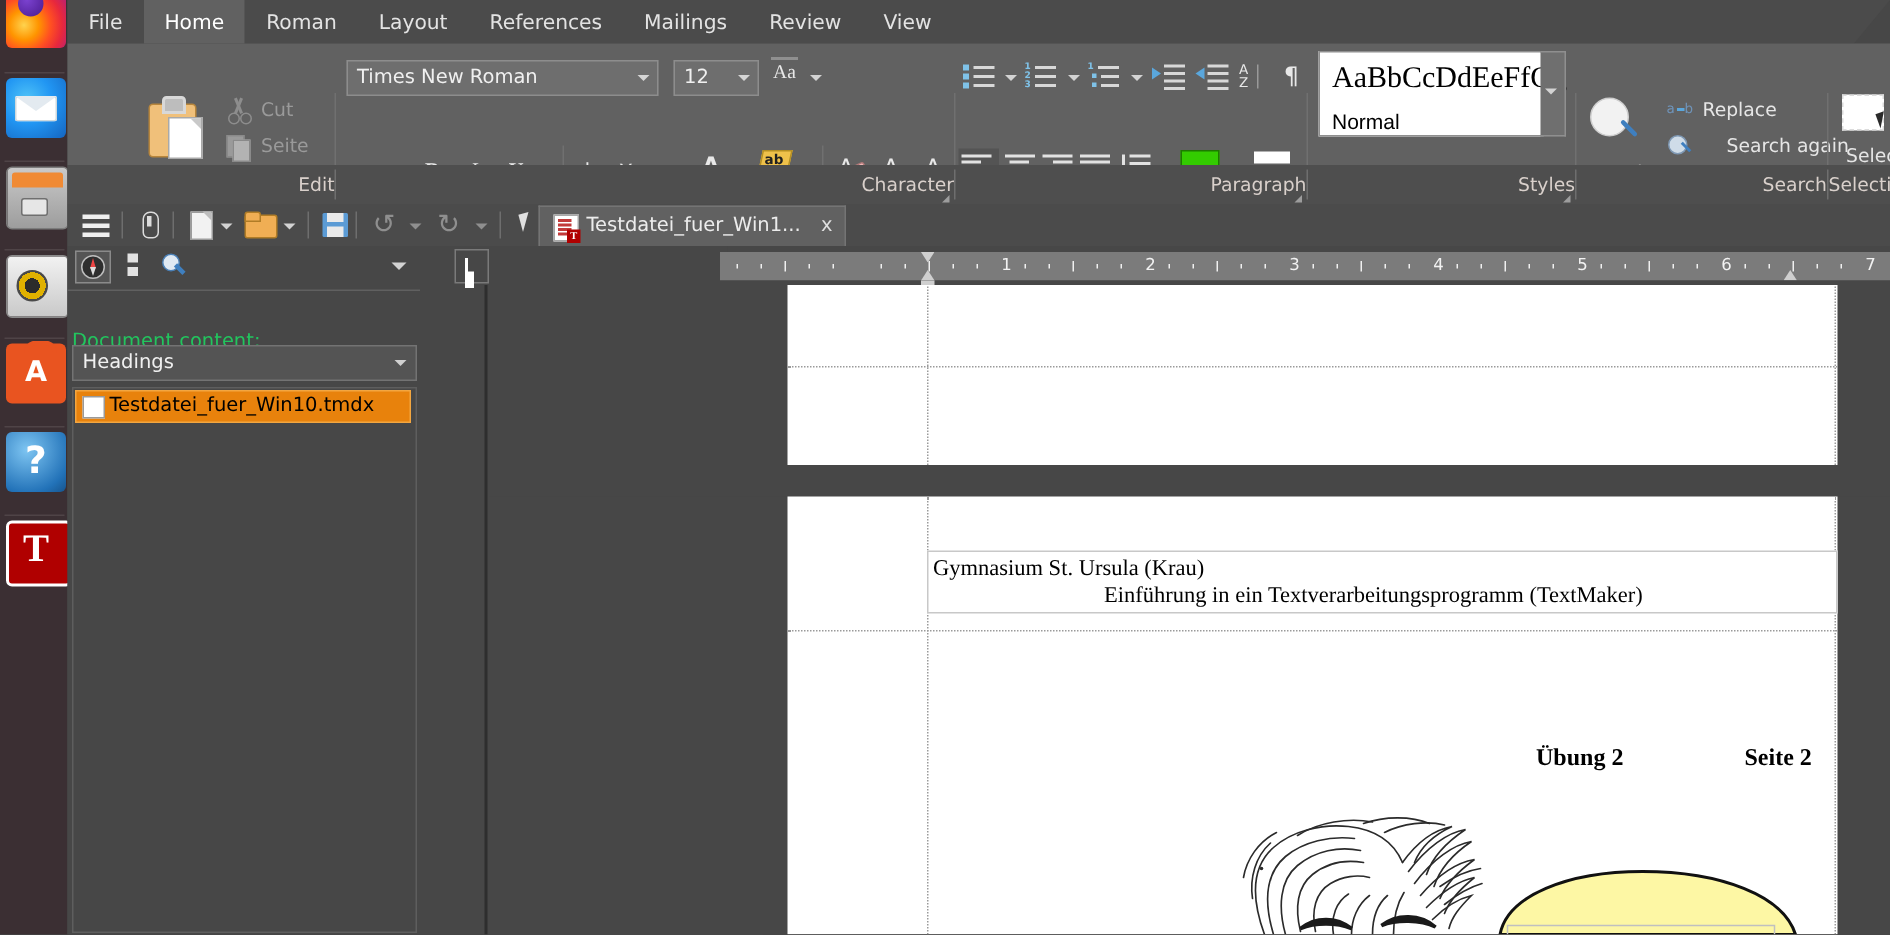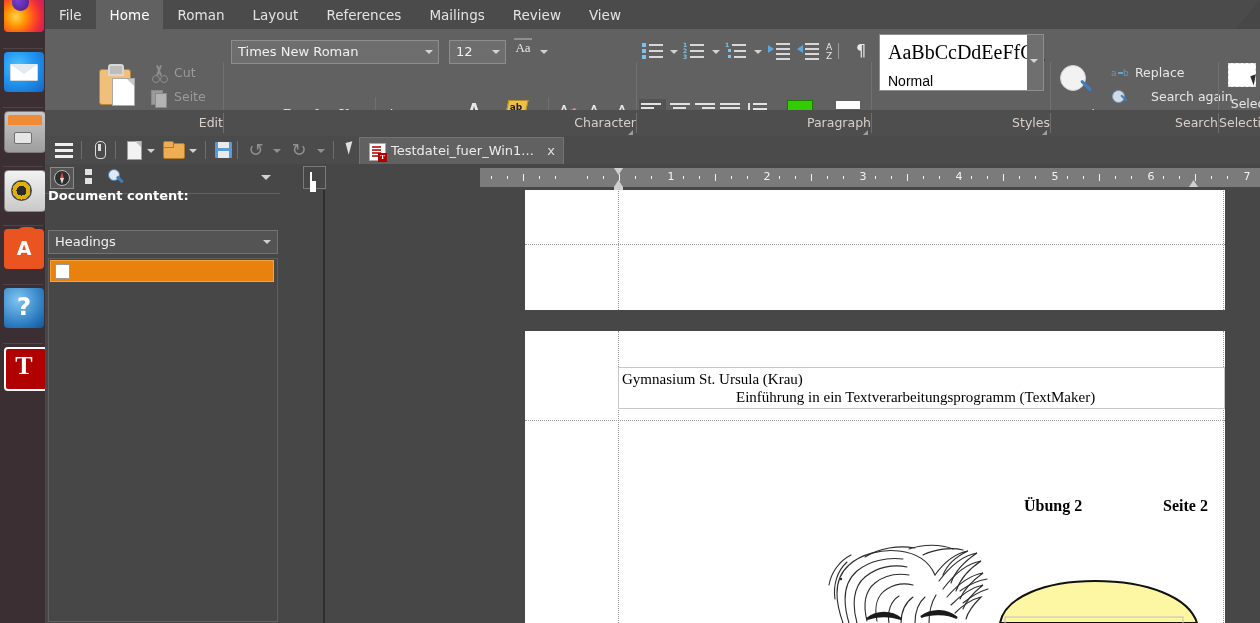--- a/index.html
+++ b/index.html
@@ -120,21 +120,21 @@
   .doctab .x{position:absolute;right:8px;top:0;line-height:25px;color:#e0e0e0;font-size:13px;}
   .tabdocicon{position:absolute;left:9px;top:5px;width:15px;height:16px;background:#fff;border:1px solid #a8a8a8;}
   .tabdocicon .l{position:absolute;left:2px;width:9px;height:1.5px;background:#c23a3a;}
   .tabdocicon .tm{position:absolute;right:-2px;bottom:-2px;width:9px;height:9px;background:#b00000;color:#fff;font:bold 7px "Liberation Serif",serif;text-align:center;line-height:9px;}
 
   
   .sidepanel{position:absolute;left:0;top:164px;width:235px;height:459px;background:#474747;}
   .panel-toolbar{position:absolute;left:0;top:0;width:235px;height:26px;}
   .pt-btn{position:absolute;top:3px;width:22px;height:20px;}
   .panel-hr{position:absolute;left:0;top:29px;width:235px;height:1px;background:#606060;}
-  .panel-label{position:absolute;left:3px;top:24px;color:#ffffff;font-size:13px;font-weight:bold;}
+  .panel-label{position:absolute;left:3px;top:56px;color:#22c55e;font-size:13px;}
   .panel-combo{position:absolute;left:3px;top:66px;width:228px;height:22px;background:#545454;border:1px solid #737373;}
   .panel-combo .txt{position:absolute;left:6px;top:0;line-height:21px;color:#f0f0f0;font-size:13px;}
   .panel-combo .arr{position:absolute;right:6px;top:9px;width:0;height:0;border-left:4px solid transparent;border-right:4px solid transparent;border-top:4px solid #d0d0d0;}
   .panel-list{position:absolute;left:3px;top:94px;width:228px;height:362px;background:#474747;border:1px solid #5e5e5e;}
   .plitem{position:absolute;left:1px;top:1px;width:222px;height:20px;background:#e8820c;border:1px solid #f3a640;}
   .plitem .cb{position:absolute;left:4px;top:3px;width:13px;height:13px;background:#fff;border:1px solid #9a9a9a;}
   .plitem .t{position:absolute;left:22px;top:0;line-height:19px;color:#000;font-size:13px;}
 
   .panel-divider{position:absolute;left:278px;top:164px;width:2px;height:459px;background:#2e2e2e;}
   .collapse-handle{position:absolute;left:283px;top:484px;width:11px;height:42px;background:#4a4a4a;border:1px solid #5c5c5c;border-radius:3px;}
@@ -538,20 +538,21 @@
       </div>
       <div class="panel-hr"></div>
       <div class="panel-label">Document content:</div>
       <div class="panel-combo">
         <span class="txt">Headings</span>
         <span class="arr"></span>
       </div>
       <div class="panel-list">
         <div class="plitem">
           <span class="cb"></span>
+          <span class="t">Testdatei_fuer_Win10.tmdx</span>
         </div>
       </div>
     </div>
     <div class="panel-divider"></div>
     <div class="collapse-handle"></div>
 
     <div class="hruler-corner"></div>
     <div class="tabstop-btn"></div>
 
     <div class="hruler" style="left:435px;width:780px;">

